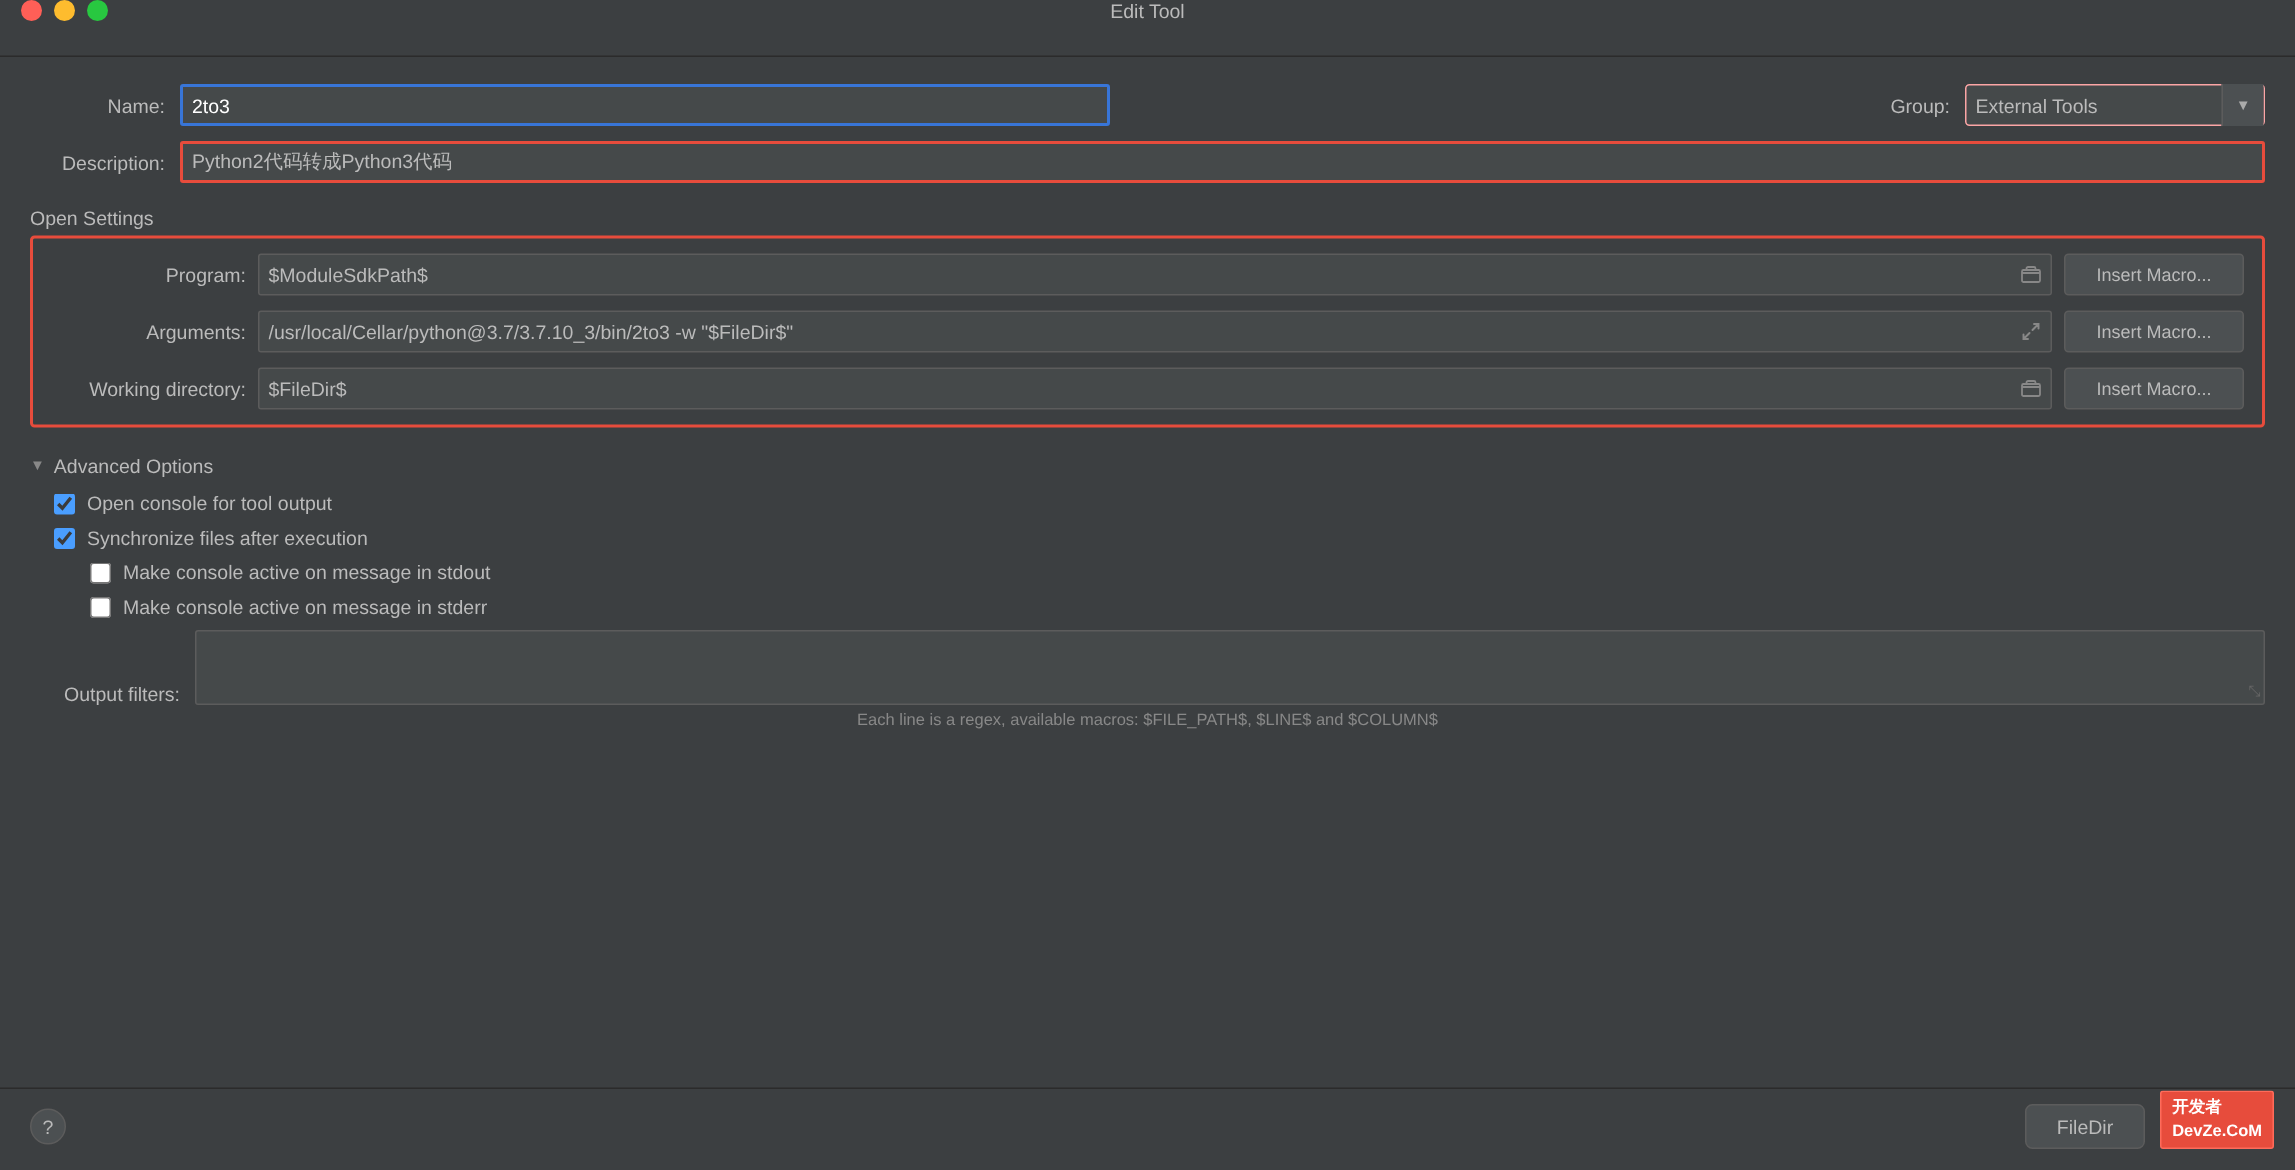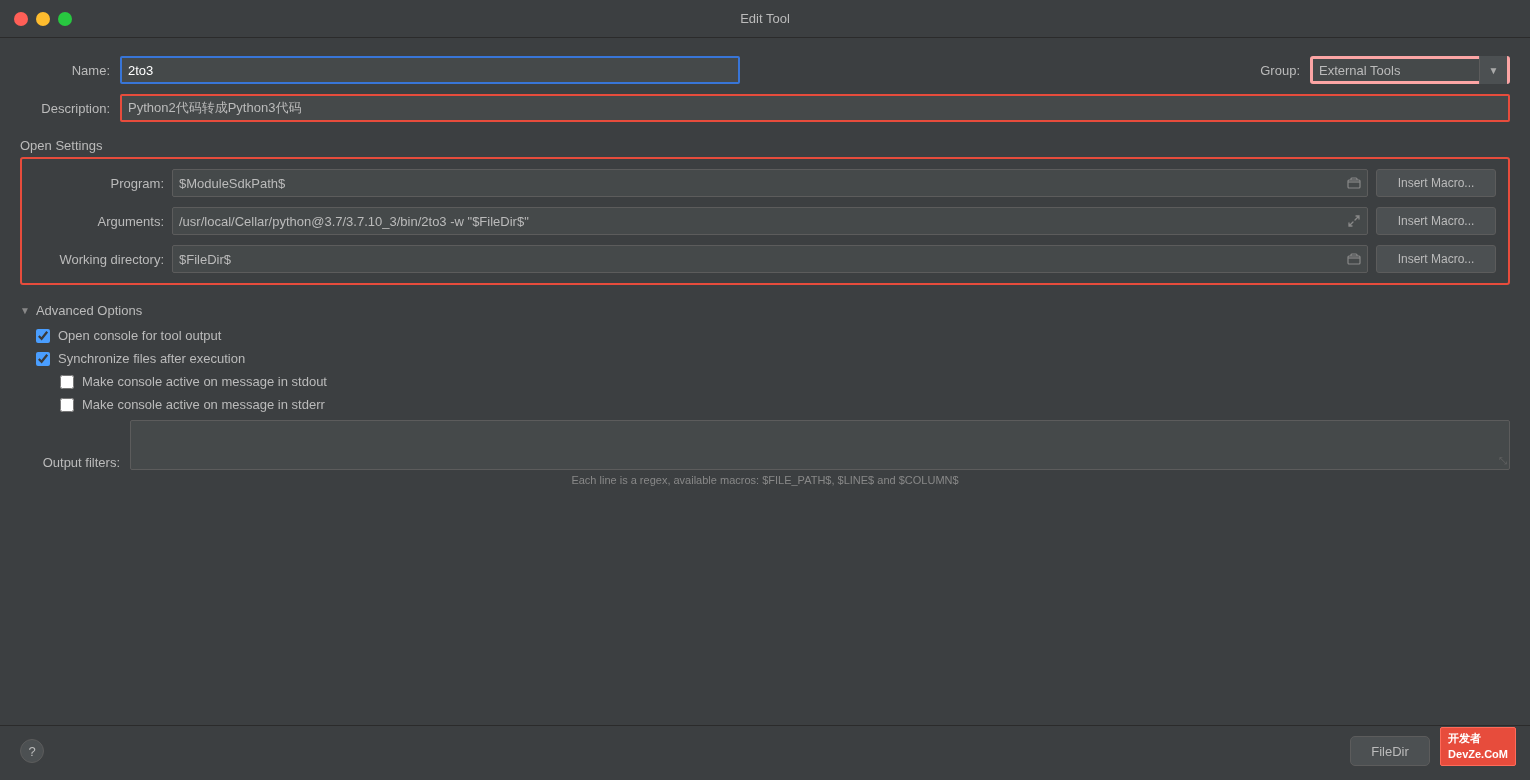--- a/index.html
+++ b/index.html
@@ -23,21 +23,21 @@
       height: 780px;
       background: #3c3f41;
       display: flex;
       flex-direction: column;
     }
 
     .titlebar {
       background: #3c3f41;
       height: 38px;
       display: flex;
-      align-items: center;
+      align-items: flex-start;
       justify-content: center;
       position: relative;
       border-bottom: 1px solid #2b2b2b;
     }
 
     .titlebar-buttons {
       position: absolute;
       left: 14px;
       display: flex;
       gap: 8px;
@@ -92,21 +92,21 @@
       border-radius: 2px;
       color: #ffffff;
       font-size: 13px;
       padding: 0 6px;
       outline: none;
     }
 
     .group-select-wrapper {
       display: flex;
       align-items: center;
-      border: 3px solid #fca5a5;
+      border: 1px solid #fca5a5;
       border-radius: 3px;
       background: #45494a;
       height: 28px;
       min-width: 200px;
     }
 
     .group-select {
       flex: 1;
       background: transparent;
       border: none;

